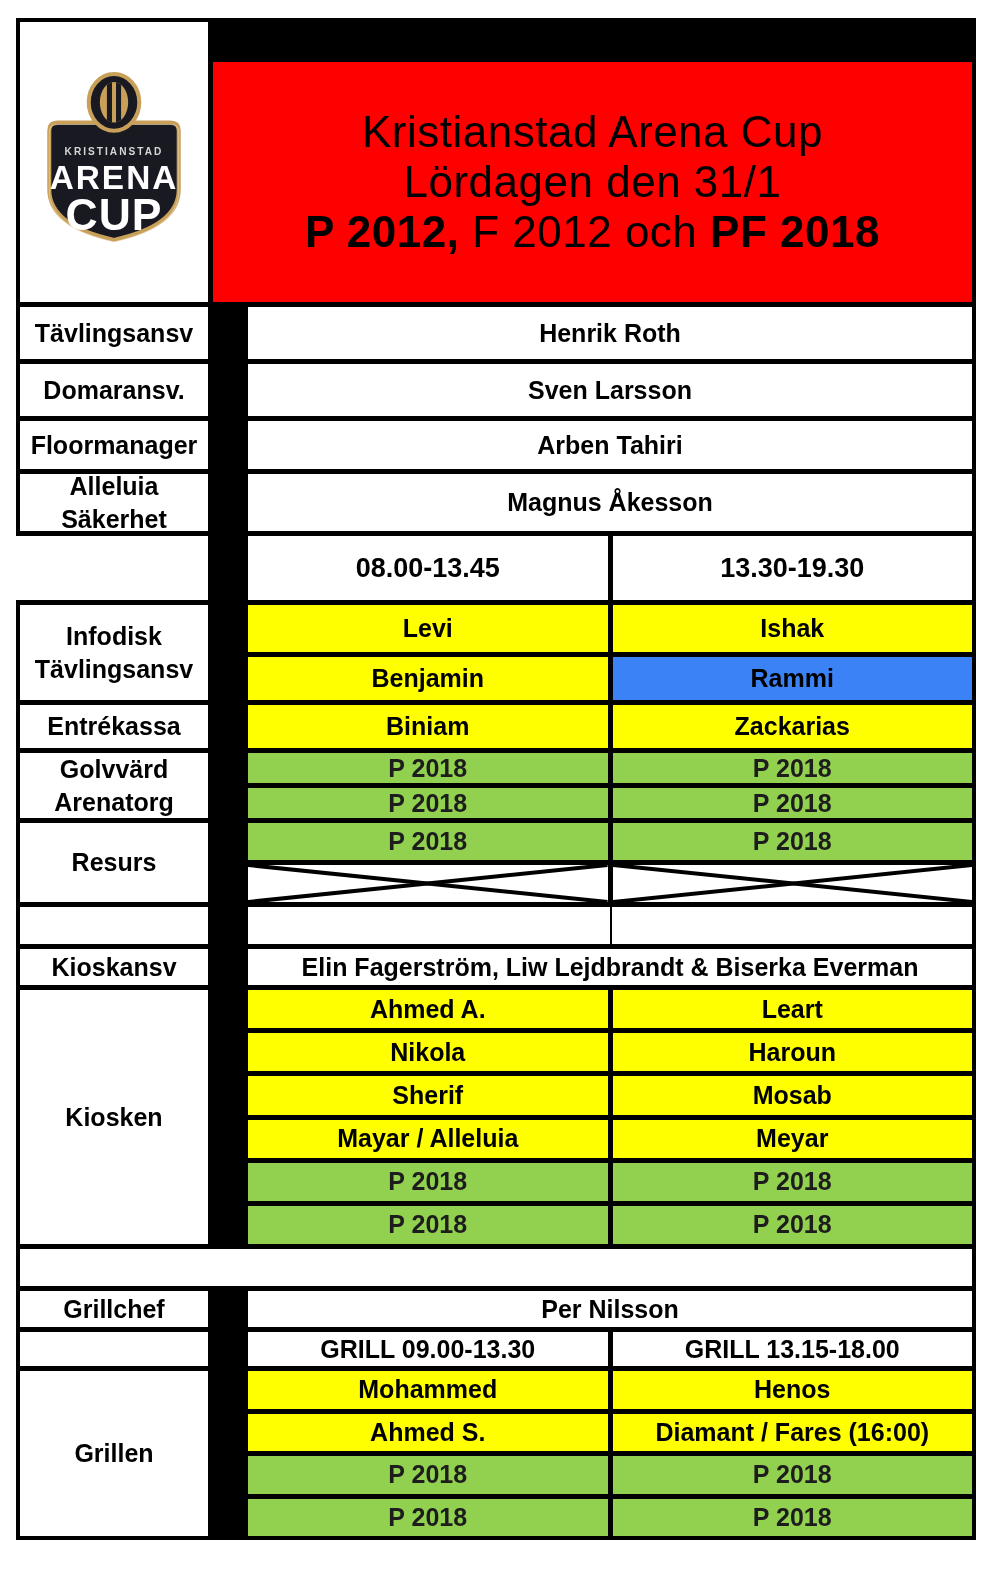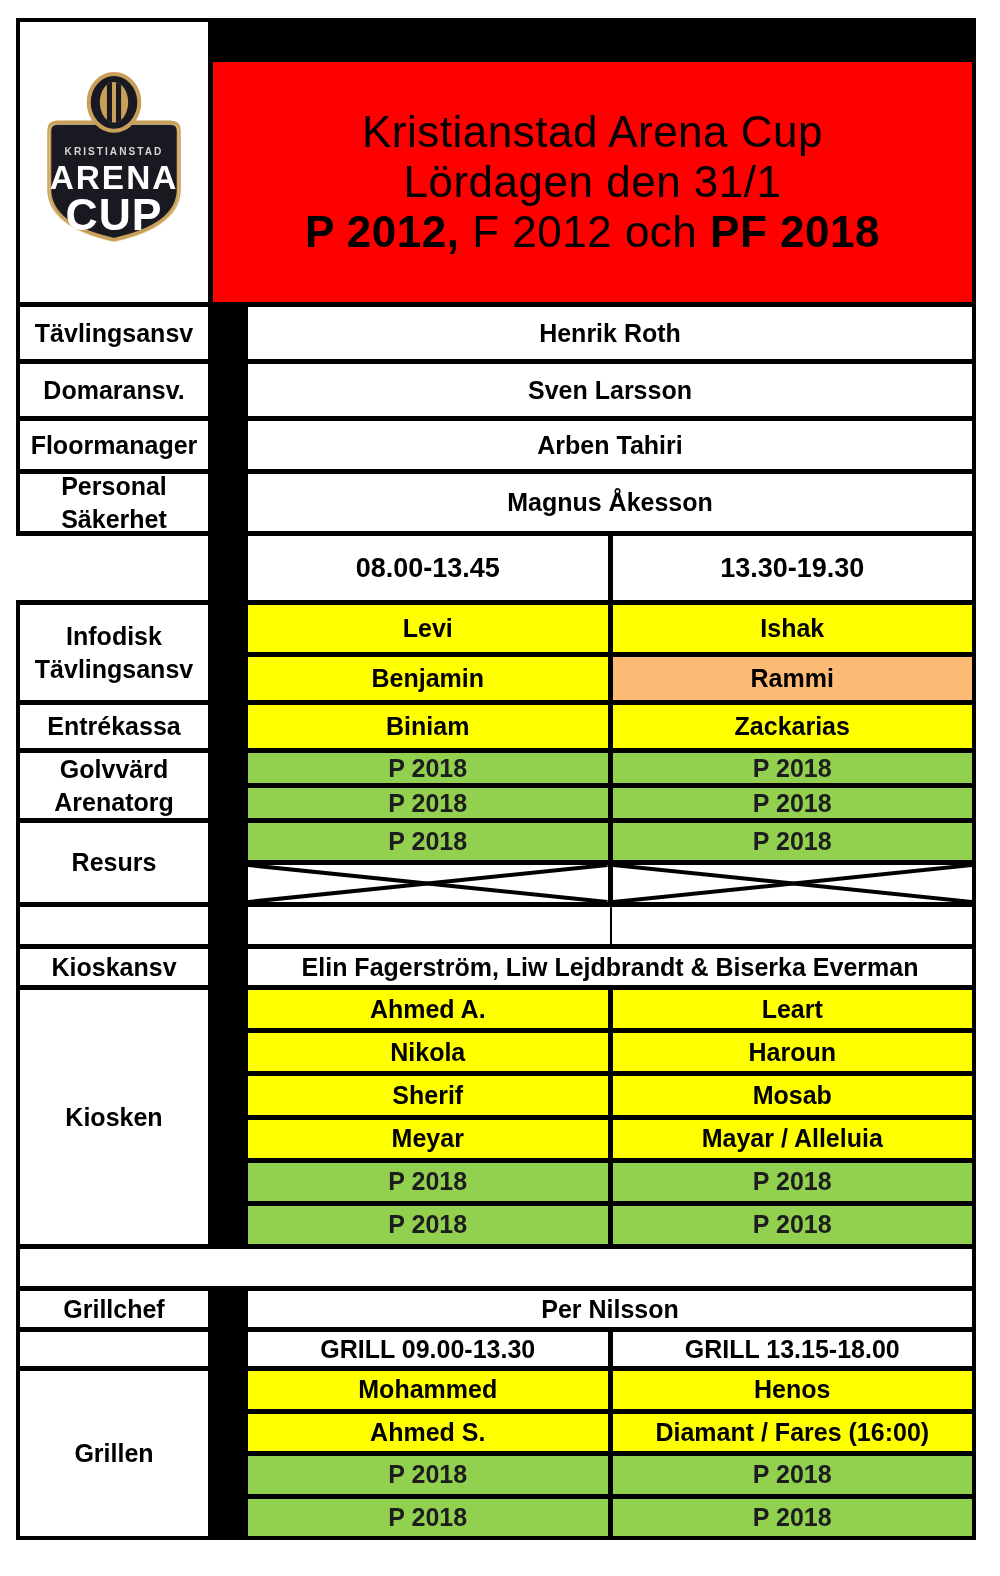--- a/index.html
+++ b/index.html
@@ -130,21 +130,21 @@
         </div>
     </div>
     <div class="section" style="height:48px">
       <div class="label">Floormanager</div>
       <div class="content">
           <div class="cell">Arben Tahiri</div>
         </div>
     </div>
     <div class="section" style="height:57px">
       <div class="label">
-        <span>Personal</span>
+        <span>Alleluia</span>
         <span>Säkerhet</span>
       </div>
       <div class="content">
           <div class="cell">Magnus Åkesson</div>
         </div>
     </div>
 
     <div class="section" style="height:64px">
       <div class="label"></div>
       <div class="content">
@@ -160,21 +160,21 @@
         <span>Infodisk</span>
         <span>Tävlingsansv</span>
       </div>
       <div class="content">
         <div class="row" style="flex:47">
           <div class="cell" style="background: rgb(255, 255, 0);">Levi</div>
           <div class="cell" style="background: rgb(255, 255, 0);">Ishak</div>
         </div>
         <div class="row" style="flex:43">
           <div class="cell" style="background: rgb(255, 255, 0);">Benjamin</div>
-          <div class="cell" style="background: #fdba74;">Rammi</div>
+          <div class="cell" style="background: #3b82f6;">Rammi</div>
         </div>
       </div>
     </div>
 
     <div class="section" style="height:43px">
       <div class="label">Entrékassa</div>
       <div class="content">
         <div class="row" style="flex:1">
           <div class="cell" style="background: rgb(255, 255, 0);">Biniam</div>
           <div class="cell" style="background: rgb(255, 255, 0);">Zackarias</div>
@@ -248,22 +248,22 @@
         </div>
         <div class="row" style="flex:1">
           <div class="cell" style="background: rgb(255, 255, 0);">Nikola</div>
           <div class="cell" style="background: rgb(255, 255, 0);">Haroun</div>
         </div>
         <div class="row" style="flex:1">
           <div class="cell" style="background: rgb(255, 255, 0);">Sherif</div>
           <div class="cell" style="background: rgb(255, 255, 0);">Mosab</div>
         </div>
         <div class="row" style="flex:1">
+          <div class="cell" style="background: rgb(255, 255, 0);">Mayar / Alleluia</div>
           <div class="cell" style="background: rgb(255, 255, 0);">Meyar</div>
-          <div class="cell" style="background: rgb(255, 255, 0);">Mayar / Alleluia</div>
         </div>
         <div class="row" style="flex:1">
           <div class="cell green-text" style="background: rgb(146, 208, 80);">P 2018</div>
           <div class="cell green-text" style="background: rgb(146, 208, 80);">P 2018</div>
         </div>
         <div class="row" style="flex:1">
           <div class="cell green-text" style="background: rgb(146, 208, 80);">P 2018</div>
           <div class="cell green-text" style="background: rgb(146, 208, 80);">P 2018</div>
         </div>
       </div>

